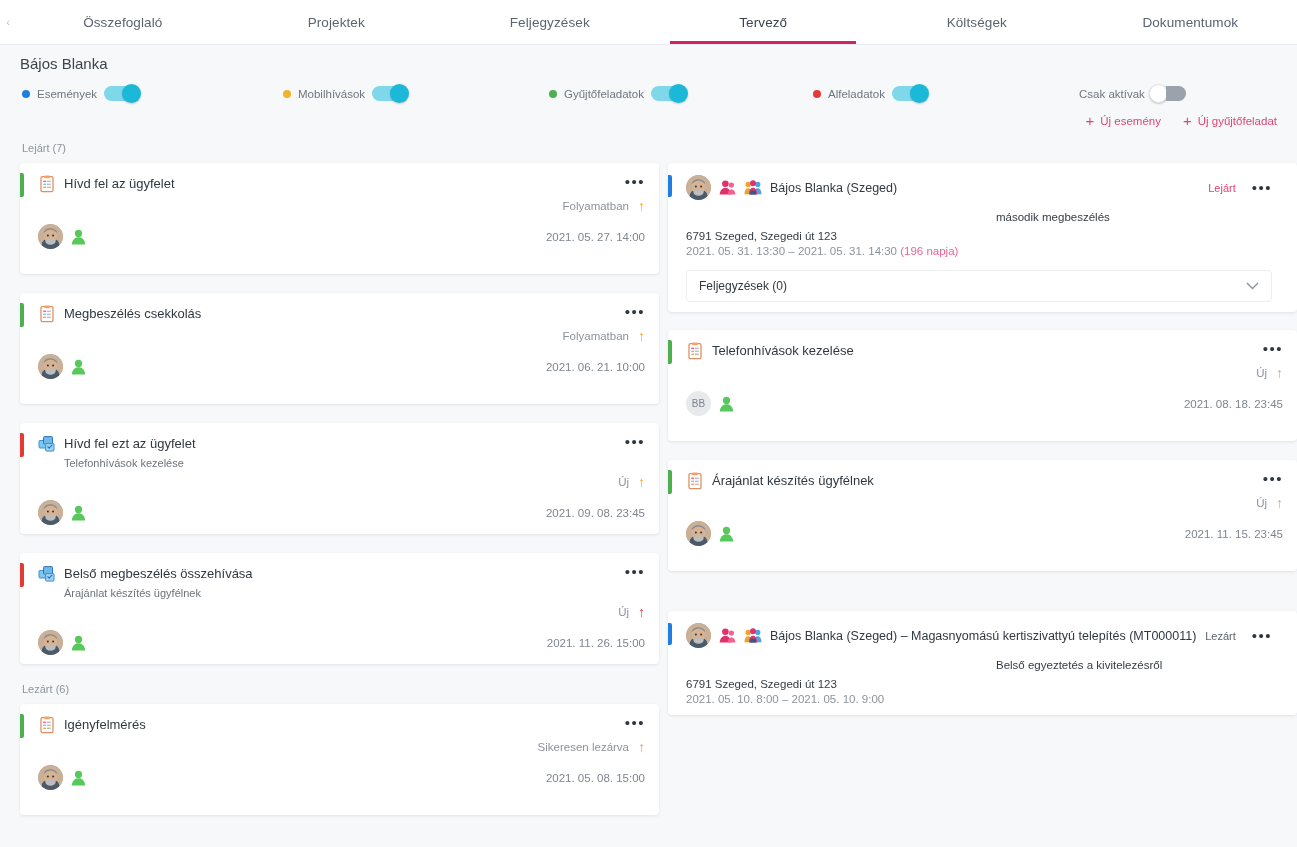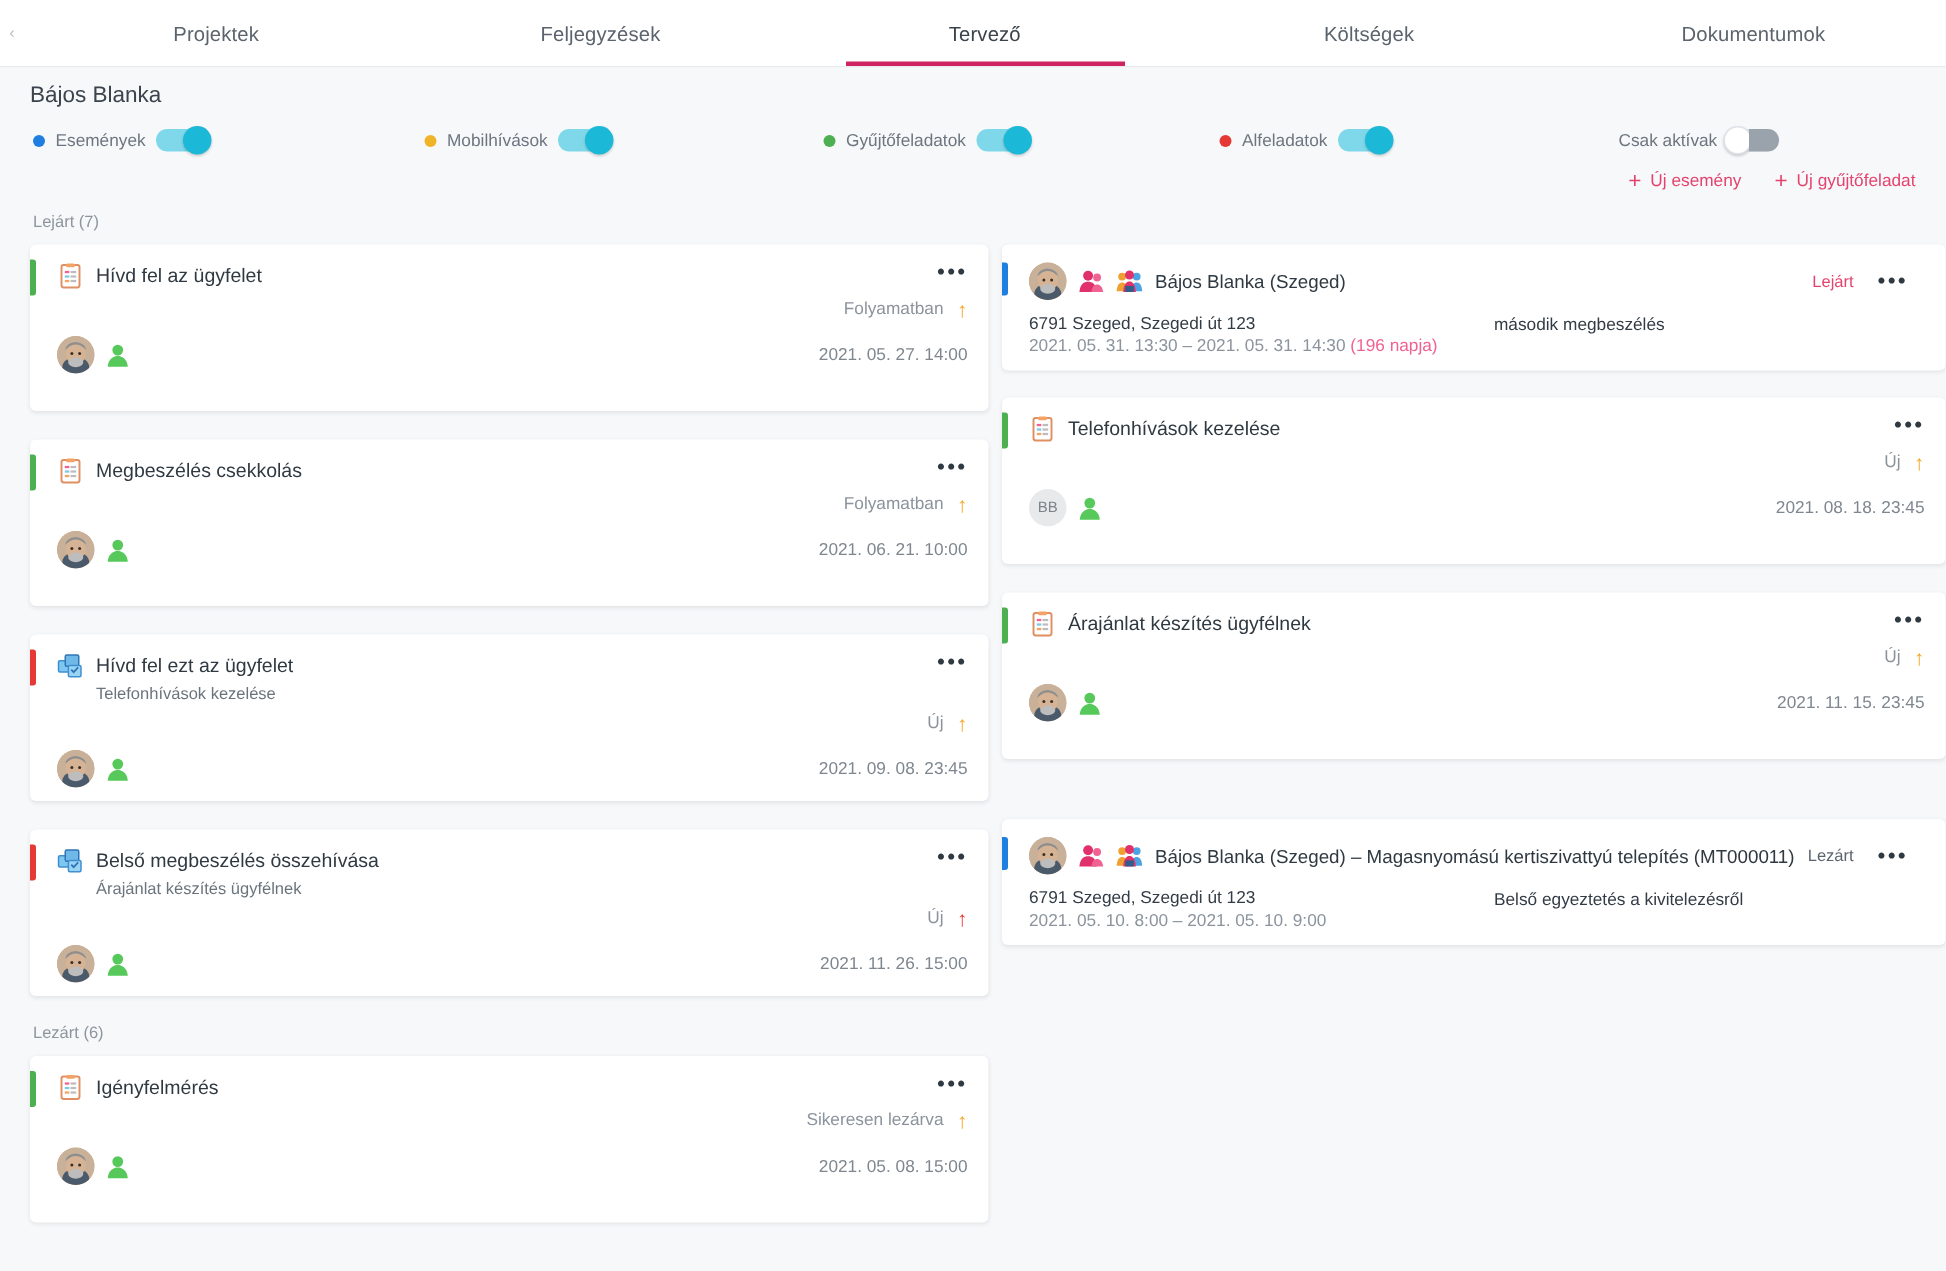--- a/index.html
+++ b/index.html
@@ -227,21 +227,21 @@
     margin-right: 8px;
   }
   .state-overdue { color: #e4436e; }
   .state-closed  { color: #5b646e; }
 
   .event-body {
     display: flex;
     padding: 0 14px 0 18px;
   }
   .event-col-a { width: 310px; }
-  .event-addr { font-size: 11.5px; color: #333c46; }
+  .event-addr { font-size: 11.5px; color: #333c46; margin-top: 20px; }
   .event-time { font-size: 11.5px; color: #8b939c; margin-top: 3px; }
   .overdue-days { color: #f06292; }
   .event-desc { font-size: 11.5px; color: #333c46; padding-top: 1px; }
 
   .notes-bar {
     margin: 13px 14px 0 18px;
     border: 1px solid #eceef0;
     border-radius: 4px;
     height: 32px;
     display: flex; align-items: center; justify-content: space-between;
@@ -253,20 +253,21 @@
 
   
   svg { display: block; }
 </style>
 </head>
 <body>
 
 <div class="tabbar">
   <div class="tab-collapse">‹</div>
   <div class="tabs" id="tabs">
+      <button class="tab">Összefoglaló</button>
       <button class="tab">Projektek</button>
       <button class="tab">Feljegyzések</button>
       <button class="tab active">Tervező</button>
       <button class="tab">Költségek</button>
       <button class="tab">Dokumentumok</button>
     </div>
 </div>
 
 <div class="page-head">
   <div class="page-title">Bájos Blanka</div>
@@ -591,20 +592,28 @@
       <span class="event-state state-overdue">Lejárt</span>
       <span class="kebab">•••</span>
     </div>
     <div class="event-body">
       <div class="event-col-a">
         <div class="event-addr">6791 Szeged, Szegedi út 123</div>
         <div class="event-time"><span>2021. 05. 31. 13:30 – 2021. 05. 31. 14:30</span> <span class="overdue-days">(196 napja)</span></div>
       </div>
       <div class="event-desc">második megbeszélés</div>
     </div>
+    <div class="notes-bar">
+      <span class="notes-label">Feljegyzések (0)</span>
+      <span class="chev">
+        <svg width="13" height="8" viewBox="0 0 13 8">
+                <path d="M1 1 L6.5 6.6 L12 1" stroke="#8b939c" stroke-width="1.4" fill="none"></path>
+              </svg>
+      </span>
+    </div>
   </div>
         <div class="card task-card">
     <span class="accent" style="background:#4caf50"></span>
     <div class="task-top">
       <span class="task-icon">
     <svg width="18" height="18" viewBox="0 0 18 18">
       <rect x="3" y="1.6" width="12" height="15" rx="1.4" fill="#fff" stroke="#e08f62" stroke-width="1.3"></rect>
       <rect x="6" y="0.6" width="6" height="2.6" rx="1.1" fill="#f2a365"></rect>
       <rect x="5.2" y="5.6" width="3" height="1.5" fill="#f06292"></rect>
       <rect x="9" y="5.6" width="3.8" height="1.5" fill="#bdbdbd"></rect>

